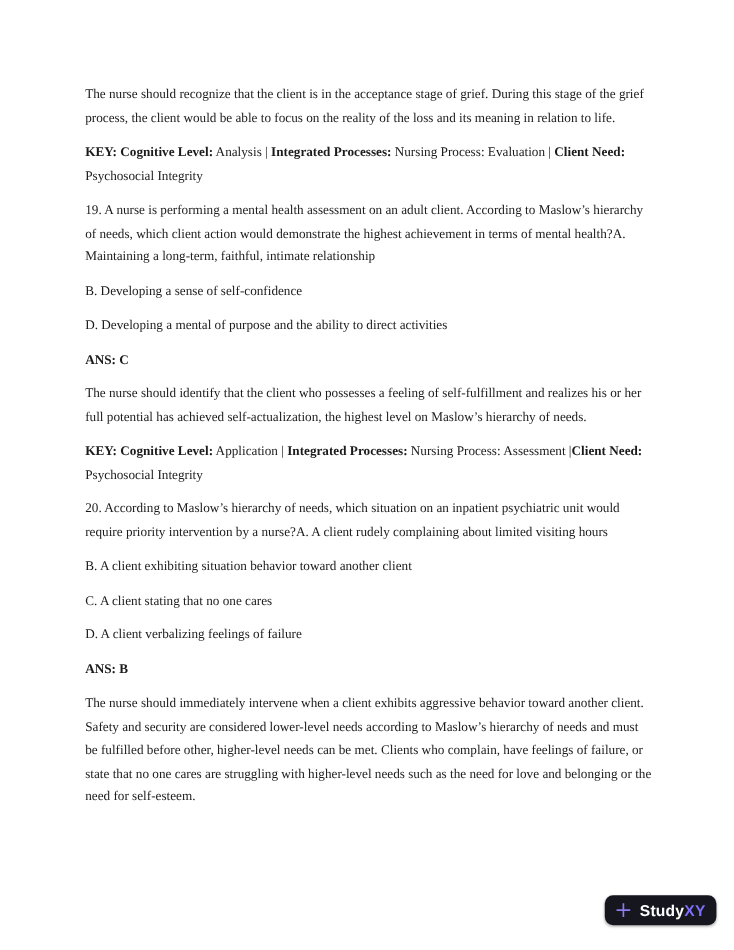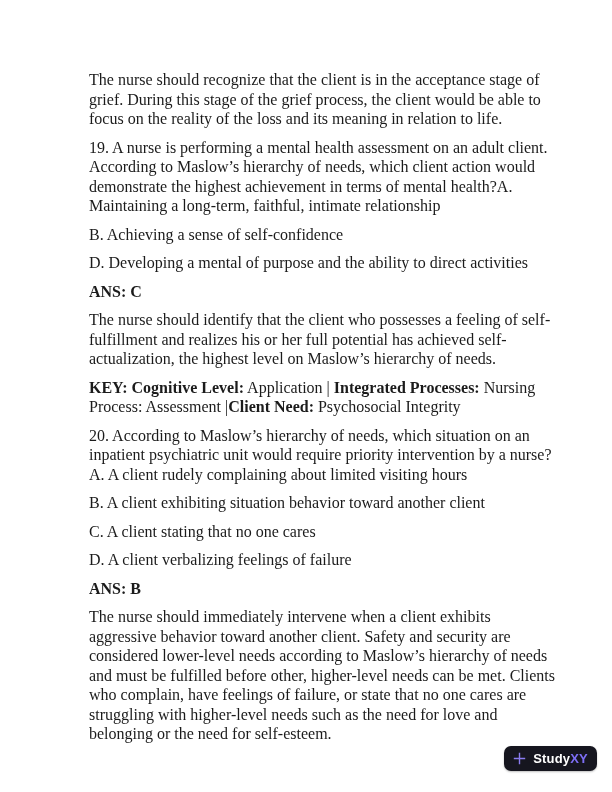--- a/index.html
+++ b/index.html
@@ -8,23 +8,23 @@
     width: 612px;
     height: 792px;
     background: #ffffff;
     overflow: hidden;
     font-family: "Liberation Serif", "DejaVu Serif", serif;
     color: #1b1b1b;
   }
   .doc {
     position: absolute;
     top: 70px;
-    left: 89px;
+    left: 71px;
     width: 472px;
-    font-size: 16px;
+    font-size: 11px;
     line-height: 19.5px;
     text-align: left;
   }
   .block { margin: 0 0 9px 0; }
   .block:last-child { margin-bottom: 14px; }
   .bold { font-weight: 700; }
   .logo-badge {
     position: absolute;
     right: 15px;
     bottom: 21px;
@@ -49,22 +49,23 @@
   .logo-text .suffix { color: #7d6ef5; }
 </style>
 </head>
 <body>
 
 <div class="page">
 
   <div class="doc">
 
   <p class="block paragraph"><span>The nurse should recognize that the client is in the acceptance stage of grief. During this stage of the grief process, the client would be able to focus on the reality of the loss and its meaning in relation to life.</span></p>
+      <p class="block key"><span class="bold">KEY: Cognitive Level:</span><span> Analysis | </span><span class="bold">Integrated Processes:</span><span> Nursing Process: Evaluation | </span><span class="bold">Client Need:</span><span> Psychosocial Integrity</span></p>
       <p class="block paragraph"><span>19. A nurse is performing a mental health assessment on an adult client. According to Maslow’s hierarchy of needs, which client action would demonstrate the highest achievement in terms of mental health?A. Maintaining a long-term, faithful, intimate relationship</span></p>
-      <p class="block option"><span>B. Achieving a sense of self-confidence</span></p>
+      <p class="block option"><span>B. Developing a sense of self-confidence</span></p>
       <p class="block option"><span>D. Developing a mental of purpose and the ability to direct activities</span></p>
       <p class="block answer"><span class="bold">ANS: C</span></p>
       <p class="block paragraph"><span>The nurse should identify that the client who possesses a feeling of self-fulfillment and realizes his or her full potential has achieved self-actualization, the highest level on Maslow’s hierarchy of needs.</span></p>
       <p class="block key"><span class="bold">KEY: Cognitive Level:</span><span> Application | </span><span class="bold">Integrated Processes:</span><span> Nursing Process: Assessment |</span><span class="bold">Client Need:</span><span> Psychosocial Integrity</span></p>
       <p class="block paragraph"><span>20. According to Maslow’s hierarchy of needs, which situation on an inpatient psychiatric unit would require priority intervention by a nurse?A. A client rudely complaining about limited visiting hours</span></p>
       <p class="block option"><span>B. A client exhibiting situation behavior toward another client</span></p>
       <p class="block option"><span>C. A client stating that no one cares</span></p>
       <p class="block option"><span>D. A client verbalizing feelings of failure</span></p>
       <p class="block answer"><span class="bold">ANS: B</span></p>
       <p class="block paragraph"><span>The nurse should immediately intervene when a client exhibits aggressive behavior toward another client. Safety and security are considered lower-level needs according to Maslow’s hierarchy of needs and must be fulfilled before other, higher-level needs can be met. Clients who complain, have feelings of failure, or state that no one cares are struggling with higher-level needs such as the need for love and belonging or the need for self-esteem.</span></p>

